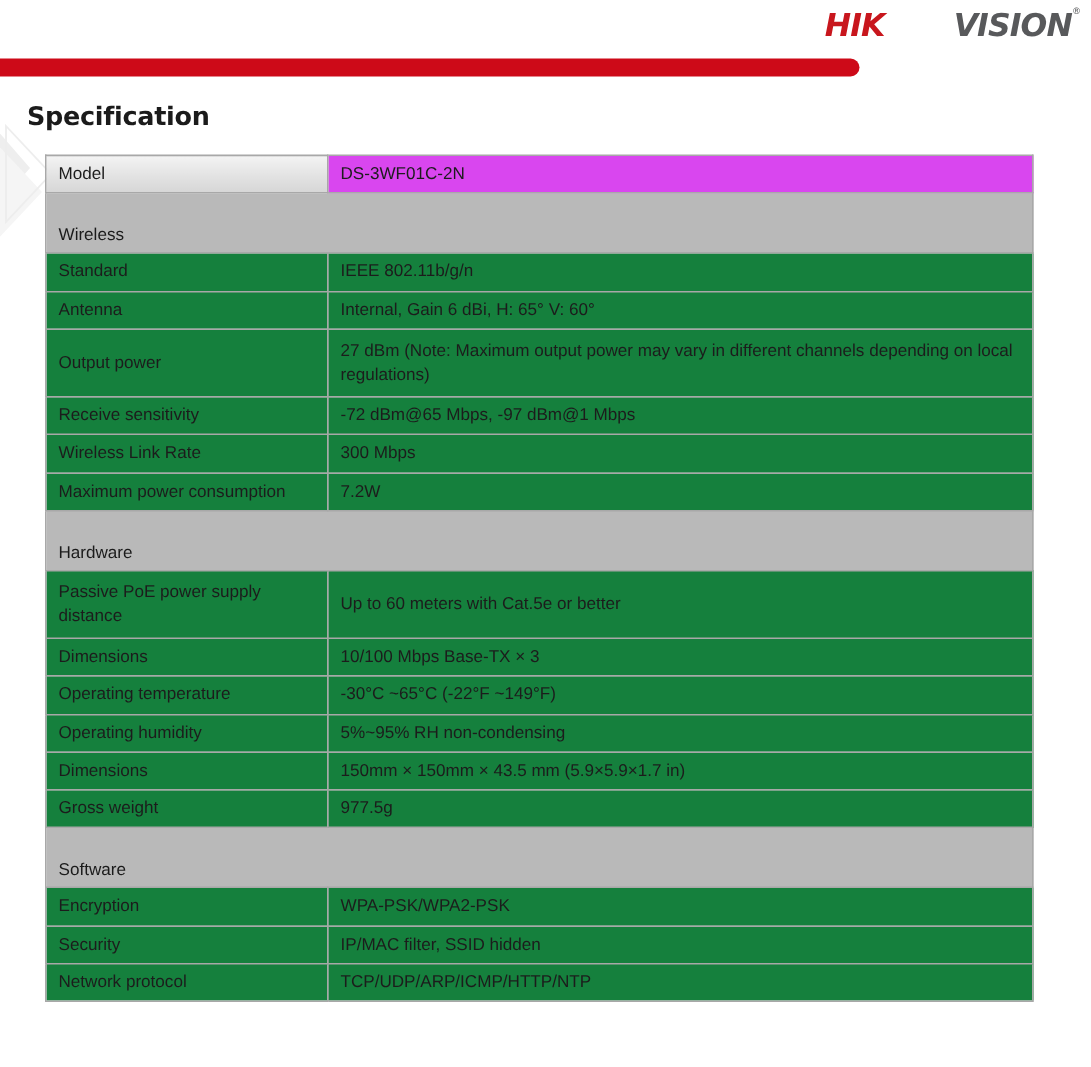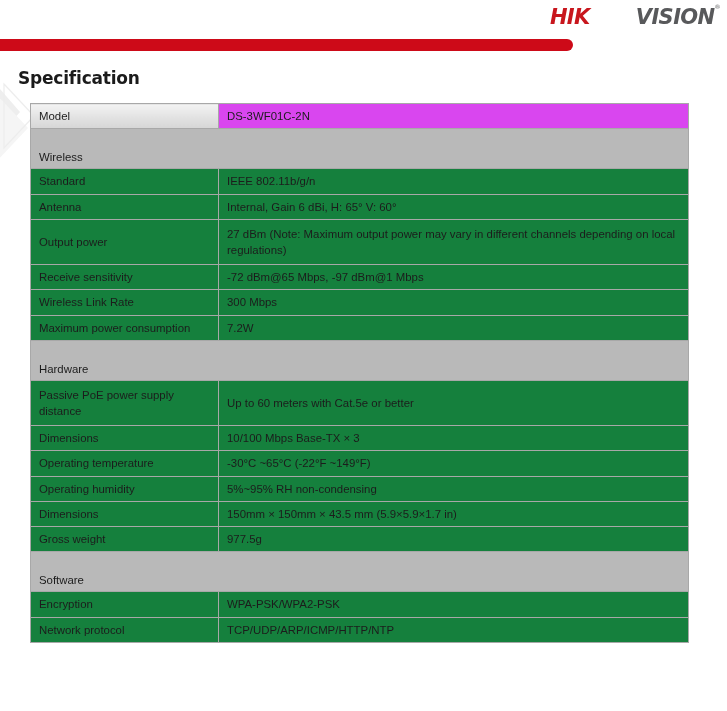--- a/index.html
+++ b/index.html
@@ -208,17 +208,21 @@
         <td class="value-cell">977.5g</td>
       </tr>
       <tr class="section-row">
         <td colspan="2" class="section-cell">Software</td>
       </tr>
       <tr>
         <td class="label-cell">Encryption</td>
         <td class="value-cell">WPA-PSK/WPA2-PSK</td>
       </tr>
       <tr>
+        <td class="label-cell">Security</td>
+        <td class="value-cell">IP/MAC filter, SSID hidden</td>
+      </tr>
+      <tr>
         <td class="label-cell">Network protocol</td>
         <td class="value-cell">TCP/UDP/ARP/ICMP/HTTP/NTP</td>
       </tr>
     </tbody>
 </table>
 
 </body></html>

